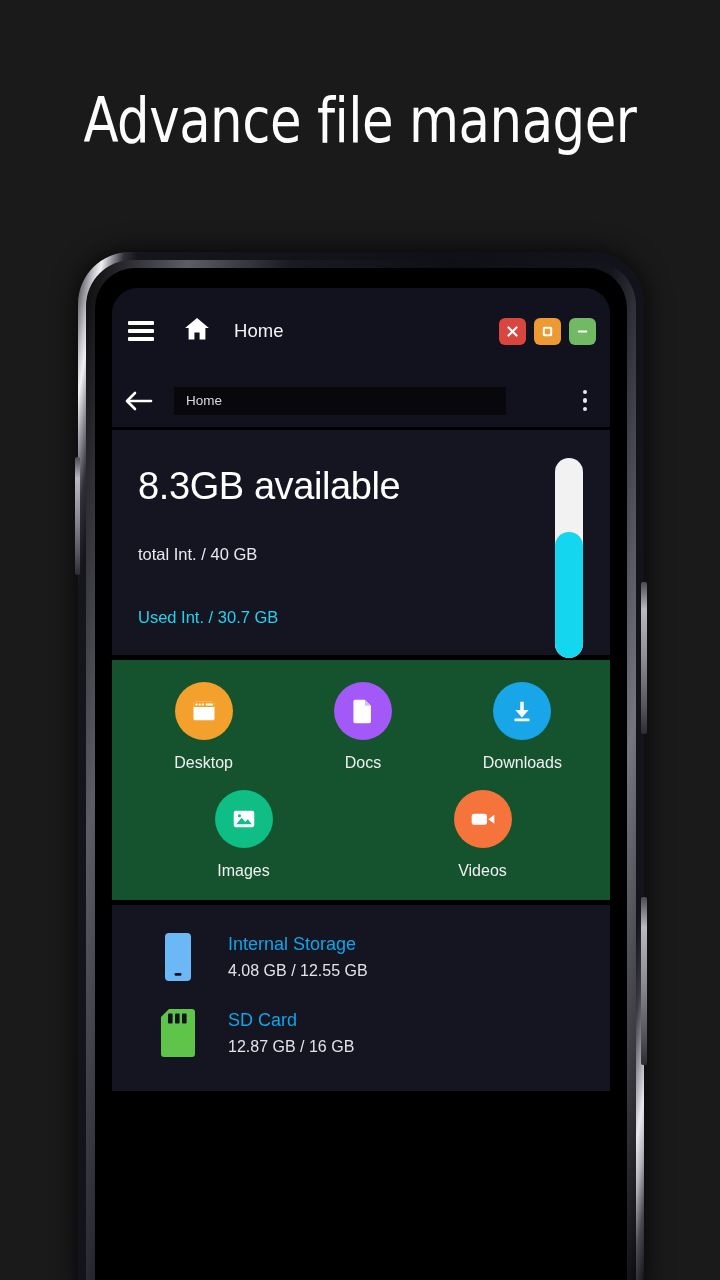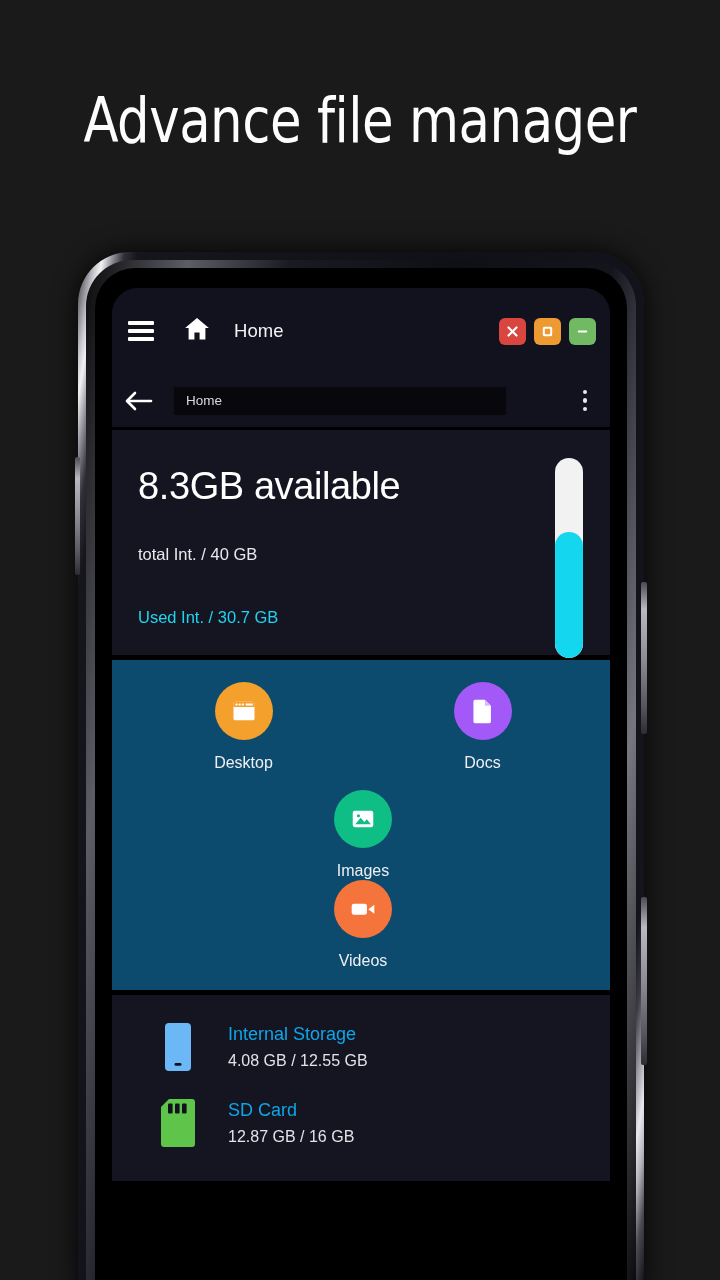--- a/index.html
+++ b/index.html
@@ -218,27 +218,27 @@
   }
   .vbar-fill {
     position: absolute;
     left: 0; right: 0; bottom: 0;
     background: #14d6ef;
     border-radius: 14px;
   }
 
   
   .shortcuts {
-    background: #0c4a6e;
+    background: #14532d;
     padding: 22px 8px 20px 12px;
     border-bottom: 5px solid #000;
     flex: 0 0 auto;
   }
   .srow { display: flex; }
-  .srow + .srow { margin-top: 18px; flex-direction: column; }
+  .srow + .srow { margin-top: 18px; }
   .scell {
     flex: 1 1 0;
     display: flex;
     flex-direction: column;
     align-items: center;
   }
   .scircle {
     width: 58px; height: 58px;
     border-radius: 50%;
     display: flex; align-items: center; justify-content: center;
@@ -369,20 +369,29 @@
             <div class="scell">
               <div class="scircle" style="background: rgb(162, 89, 247);">
                 <svg width="26" height="28" viewBox="0 0 20 24" fill="#ffffff">
                   <path d="M3.2 2.4h8.4l5.2 5.2v13.4a1.4 1.4 0 0 1-1.4 1.4H3.2a1.4 1.4 0 0 1-1.4-1.4V3.8a1.4 1.4 0 0 1 1.4-1.4z"></path>
                   <path d="M11.6 2.4 16.8 7.6h-5.2z" fill="#d9bbfb"></path>
                 </svg>
               </div>
               <div class="slabel">Docs</div>
             </div>
 
+            <div class="scell">
+              <div class="scircle" style="background: rgb(24, 166, 232);">
+                <svg width="28" height="28" viewBox="0 0 24 24" fill="#ffffff">
+                  <path d="M10.5 4h3v7.2h4.2L12 17.6 6.3 11.2h4.2z"></path>
+                  <rect x="5.6" y="18.5" width="12.8" height="2.3" rx="0.5"></rect>
+                </svg>
+              </div>
+              <div class="slabel">Downloads</div>
+            </div>
           </div>
 
           <div class="srow">
             <div class="scell">
               <div class="scircle" style="background: rgb(15, 190, 132);">
                 <svg width="28" height="28" viewBox="0 0 24 24" fill="#ffffff">
                   <rect x="3.2" y="5" width="17.6" height="14" rx="1.8"></rect>
                   <path d="M5.4 16.6 10 10.9l3.1 3.7 2.2-2.4 3.4 4.4z" fill="#0fbe84"></path>
                   <circle cx="8.1" cy="9.2" r="1.35" fill="#0fbe84"></circle>
                 </svg>

